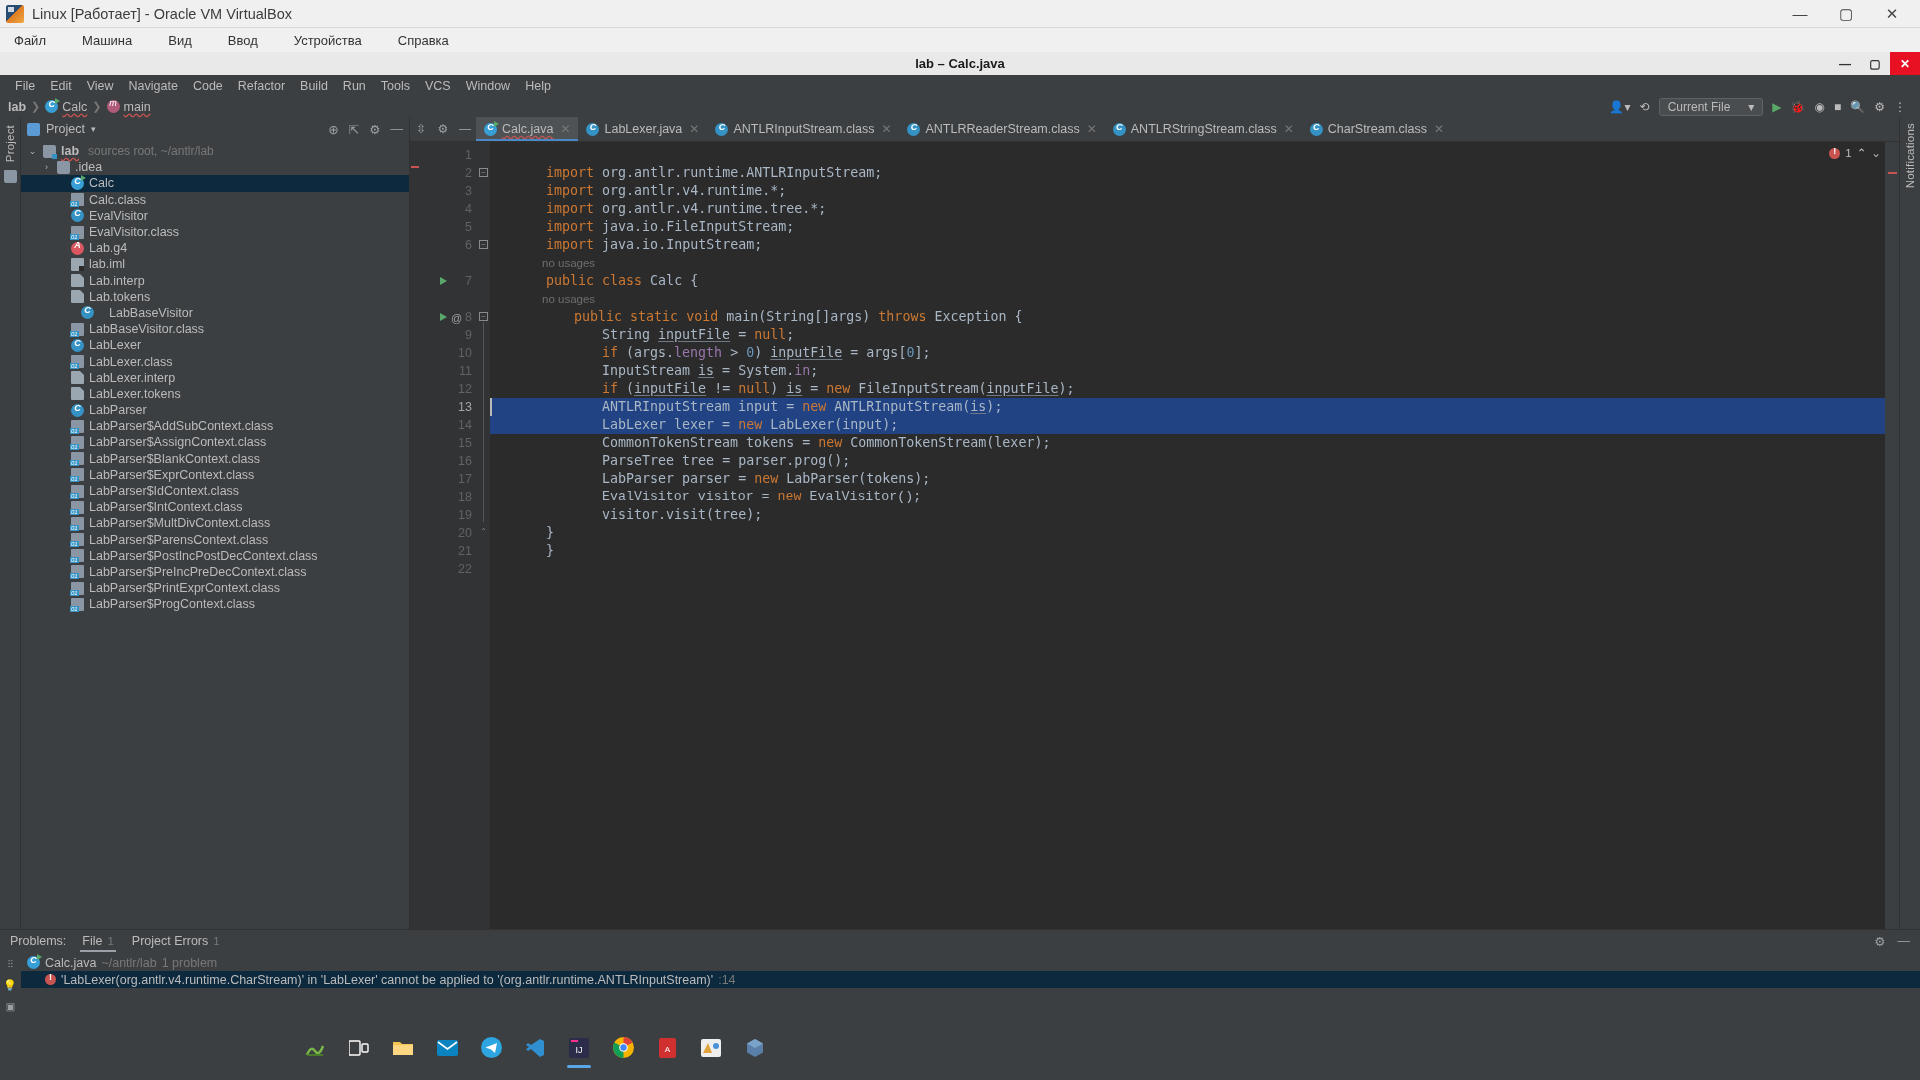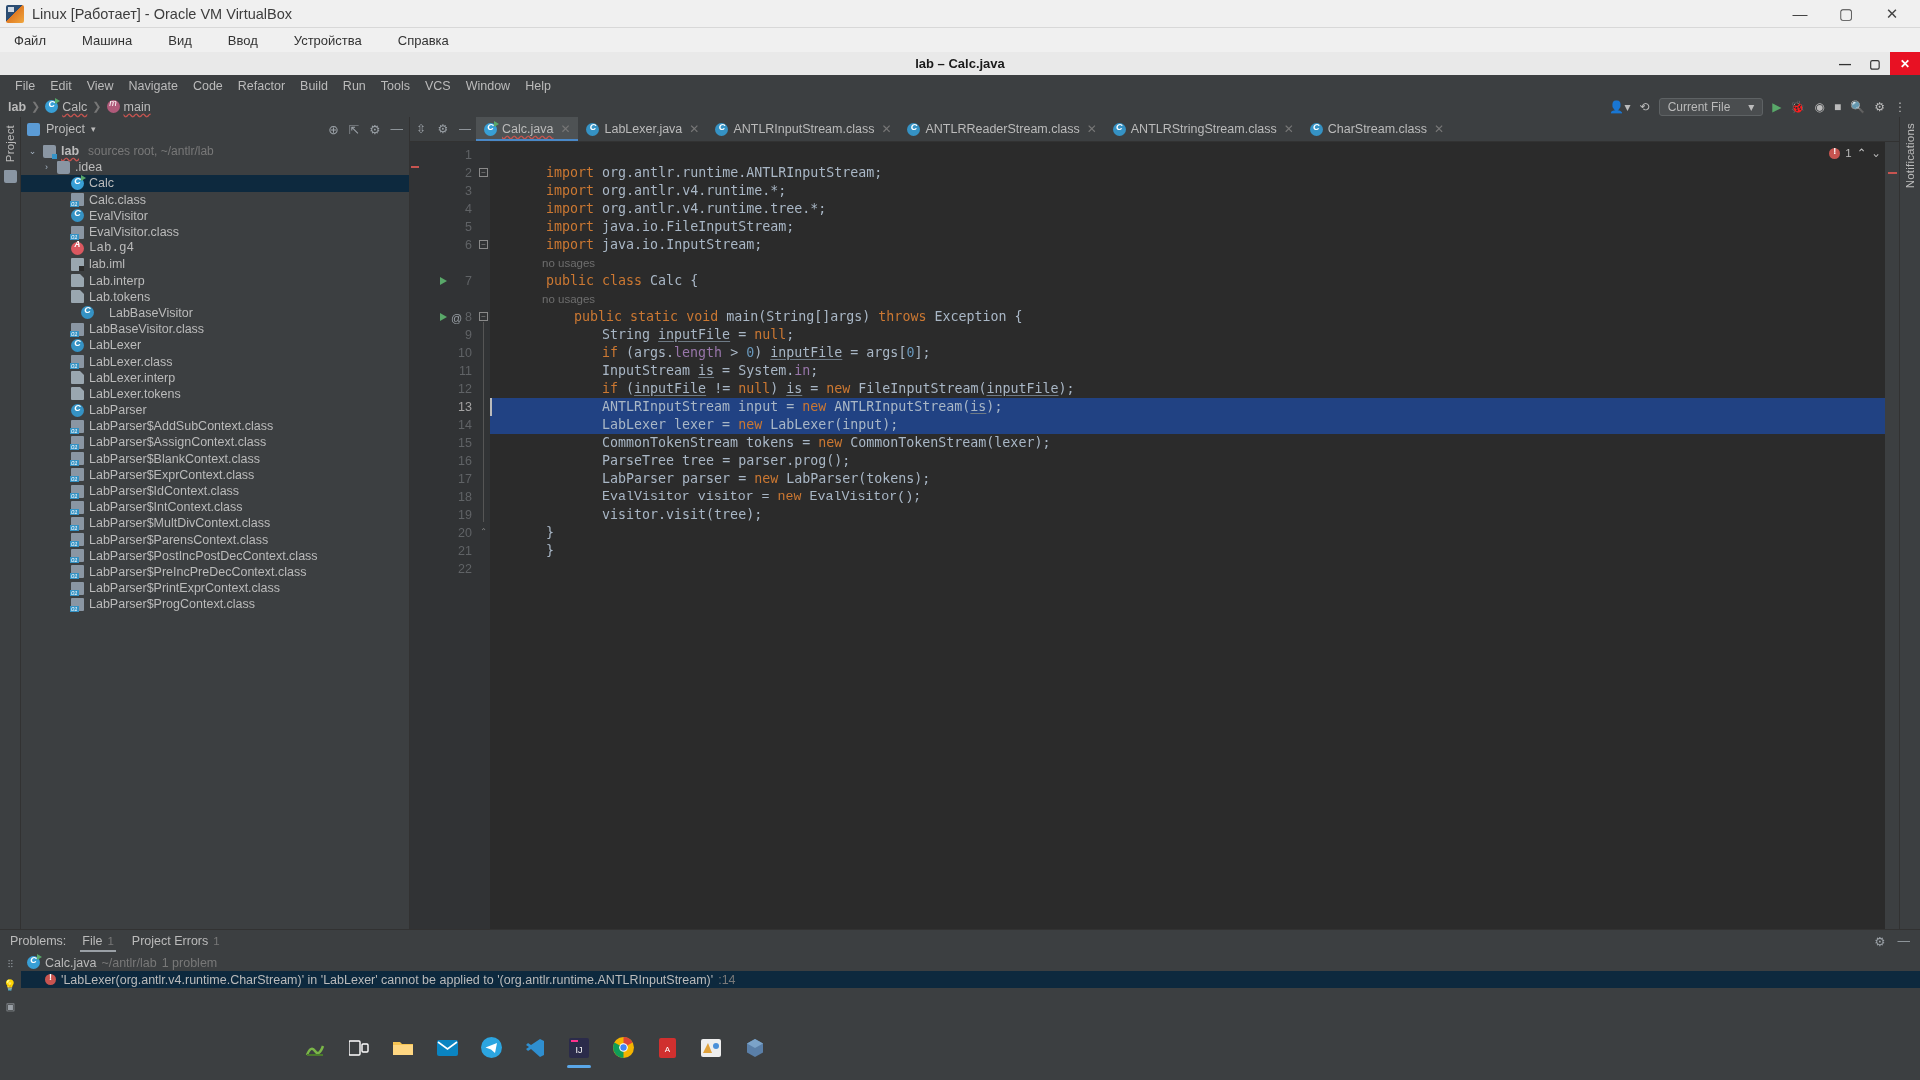--- a/index.html
+++ b/index.html
@@ -301,21 +301,21 @@
           <div class="trow" style="padding-left: 34px;">
             <span class="tw"></span>
             <i class="sq-ico ico-class"></i>
             <span class="tlabel">EvalVisitor</span>
           </div>
           <div class="trow" style="padding-left: 34px;">
             <span class="tw"></span>
             <i class="ficon fi-class-compiled"></i>
             <span class="tlabel">EvalVisitor.class</span>
           </div>
-          <div class="trow" style="padding-left: 34px; font-family: Liberation Mono, monospace;">
+          <div class="trow" style="padding-left: 34px;">
             <span class="tw"></span>
             <i class="ficon fi-antlr"></i>
             <span class="tlabel">Lab.g4</span>
           </div>
           <div class="trow" style="padding-left: 34px; align-items: center;">
             <span class="tw"></span>
             <i class="ficon fi-iml"></i>
             <span class="tlabel">lab.iml</span>
           </div>
           <div class="trow" style="padding-left: 34px;">

